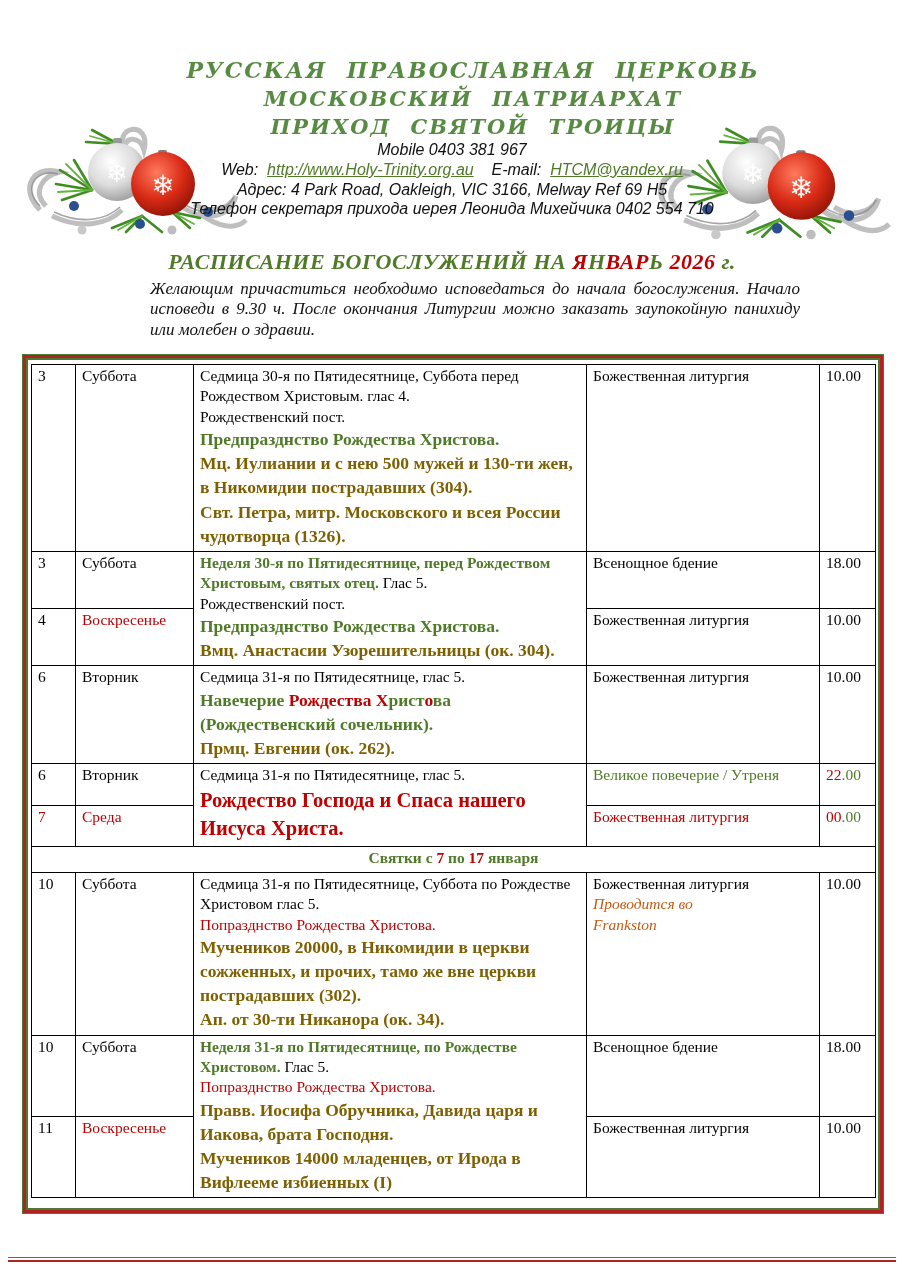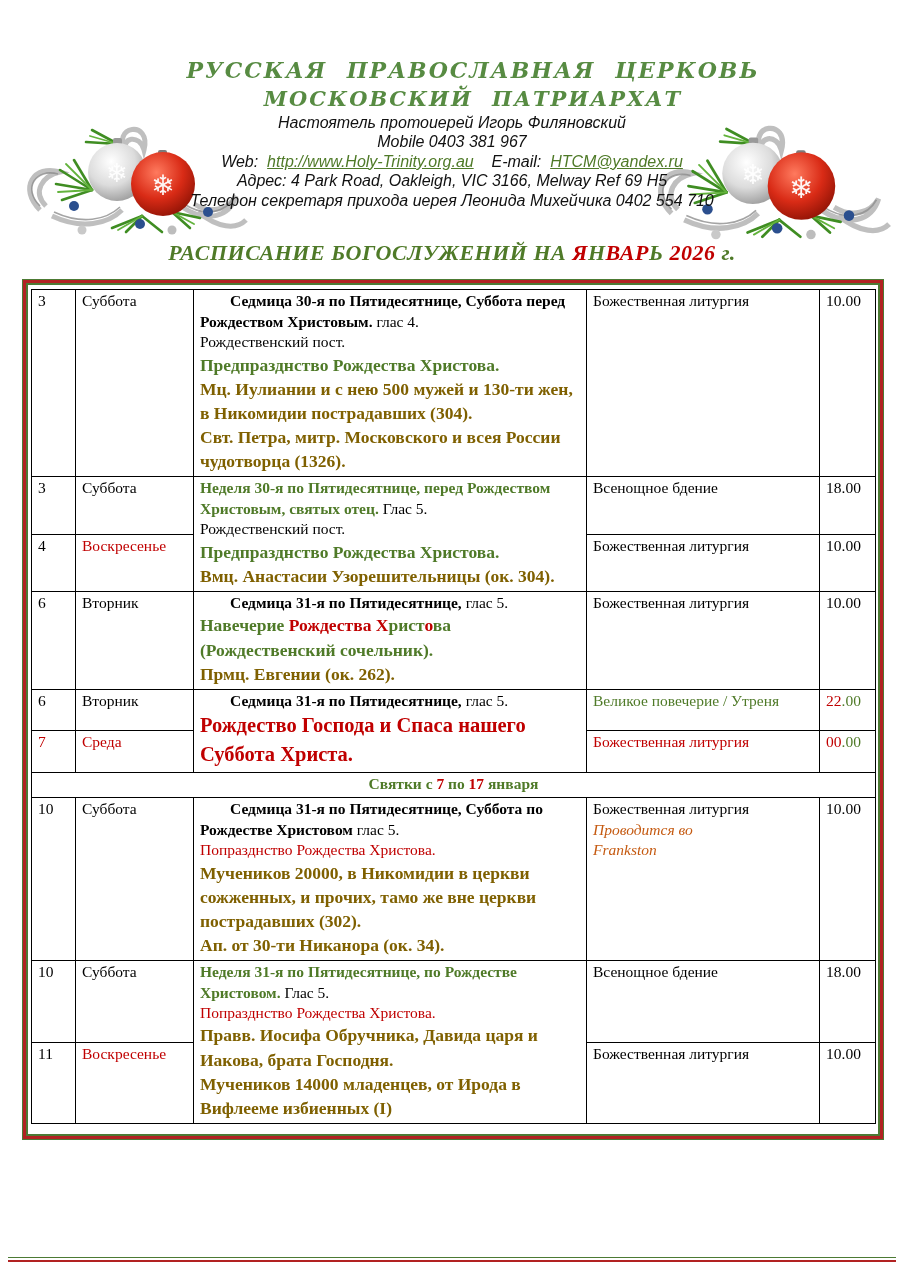--- a/index.html
+++ b/index.html
@@ -63,21 +63,21 @@
   col.c1{width:44px;}col.c2{width:118px;}col.c3{width:393px;}col.c4{width:233px;}col.c5{width:56px;}
   td.c-day{padding-left:5px;font-size:16px;}
   td.c-dayname{font-size:16.5px;}
   td.c-desc{font-size:15.5px;}
   td.c-service{font-size:18px;margin-left:8px;}
   td.c-time{padding-left:5px;font-size:16px;}
   td.c-span{text-align:center;font-size:17px;font-weight:700;padding:2px;}
   .ln{line-height:1.32;}
   .ln.t{line-height:1.38;}
   
-  .s-k{font-weight:700;margin-left:30px;}
+  .s-k{font-weight:400;}
   .s-g{color:var(--green);font-weight:700;margin-top:45px;}
   .s-gn{color:var(--green);}
   .s-o{color:var(--olive);font-weight:700;}
   .s-r{color:var(--red);font-weight:700;}
   .s-rn{color:var(--red);}
   .s-or{color:var(--orange);font-style:italic;}
   .s-xl{font-size:17.5px;}
   .s-xxl{font-size:20.5px;line-height:1.4;}
   
   .bottom-rule{
@@ -215,34 +215,35 @@
       <circle cx="52" cy="94" r="5" fill="#2b4f8e"></circle>
       <circle cx="118" cy="112" r="5" fill="#2b4f8e"></circle>
       <circle cx="186" cy="100" r="5" fill="#2b4f8e"></circle>
       <circle cx="60" cy="118" r="4.5" fill="#c9c9c9"></circle>
       <circle cx="150" cy="118" r="4.5" fill="#bdbdbd"></circle>
     </svg></div>
 
   <div class="header">
     <div class="church-line l1">РУССКАЯ ПРАВОСЛАВНАЯ ЦЕРКОВЬ</div>
     <div class="church-line l2">МОСКОВСКИЙ ПАТРИАРХАТ</div>
-    <div class="info-line">Настоятель протоиерей Игорь Филяновский</div>
+    <div class="church-line l3">ПРИХОД СВЯТОЙ ТРОИЦЫ</div>
     <div class="info-line">Mobile  0403 381 967</div>
     <div class="info-line">
       <span>Web:</span>&nbsp;
       <a href="#">http://www.Holy-Trinity.org.au</a>&nbsp;&nbsp;&nbsp;
       <span>E-mail:</span>&nbsp;
       <a href="#">HTCM@yandex.ru</a>
     </div>
     <div class="info-line">Адрес: 4 Park Road, Oakleigh, VIC 3166, Melway Ref 69 H5</div>
     <div class="info-line">Телефон секретаря прихода иерея Леонида Михейчика 0402 554 710</div>
   </div>
 
   <div class="title" id="schedule-title"><span class="s-g">РАСПИСАНИЕ БОГОСЛУЖЕНИЙ НА </span><span class="s-r">Я</span><span class="s-g">Н</span><span class="s-r">ВАР</span><span class="s-g">Ь</span><span class="s-r"> 2026</span><span class="s-g"> г.</span></div>
 
+  <div class="intro">Желающим причаститься необходимо исповедаться до начала богослужения. Начало исповеди в 9.30 ч. После окончания Литургии можно заказать заупокойную панихиду или молебен о здравии.</div>
 
   <div class="frame1">
     <div class="frame2">
       <div class="frame3">
         <table class="schedule">
           <colgroup>
             <col class="c1">
               <col class="c2">
               <col class="c3">
               <col class="c4">
@@ -326,21 +327,21 @@
               </tr>
               <tr>
                 <td class="c-day">
                   <div class="ln"><span>6</span></div>
                 </td>
                 <td class="c-dayname">
                   <div class="ln"><span>Вторник</span></div>
                 </td>
                 <td class="c-desc" rowspan="2">
                   <div class="ln"><span class="s-k">Седмица 31-я по Пятидесятнице,</span><span> глас 5.</span></div>
-                  <div class="ln t"><span class="s-r s-xxl">Рождество Господа и Спаса нашего Суббота Христа.</span></div>
+                  <div class="ln t"><span class="s-r s-xxl">Рождество Господа и Спаса нашего Иисуса Христа.</span></div>
                 </td>
                 <td class="c-service">
                   <div class="ln"><span class="s-gn">Великое повечерие / Утреня</span></div>
                 </td>
                 <td class="c-time">
                   <div class="ln"><span class="s-rn">22</span><span class="s-gn">.00</span></div>
                 </td>
               </tr>
               <tr>
                 <td class="c-day">

